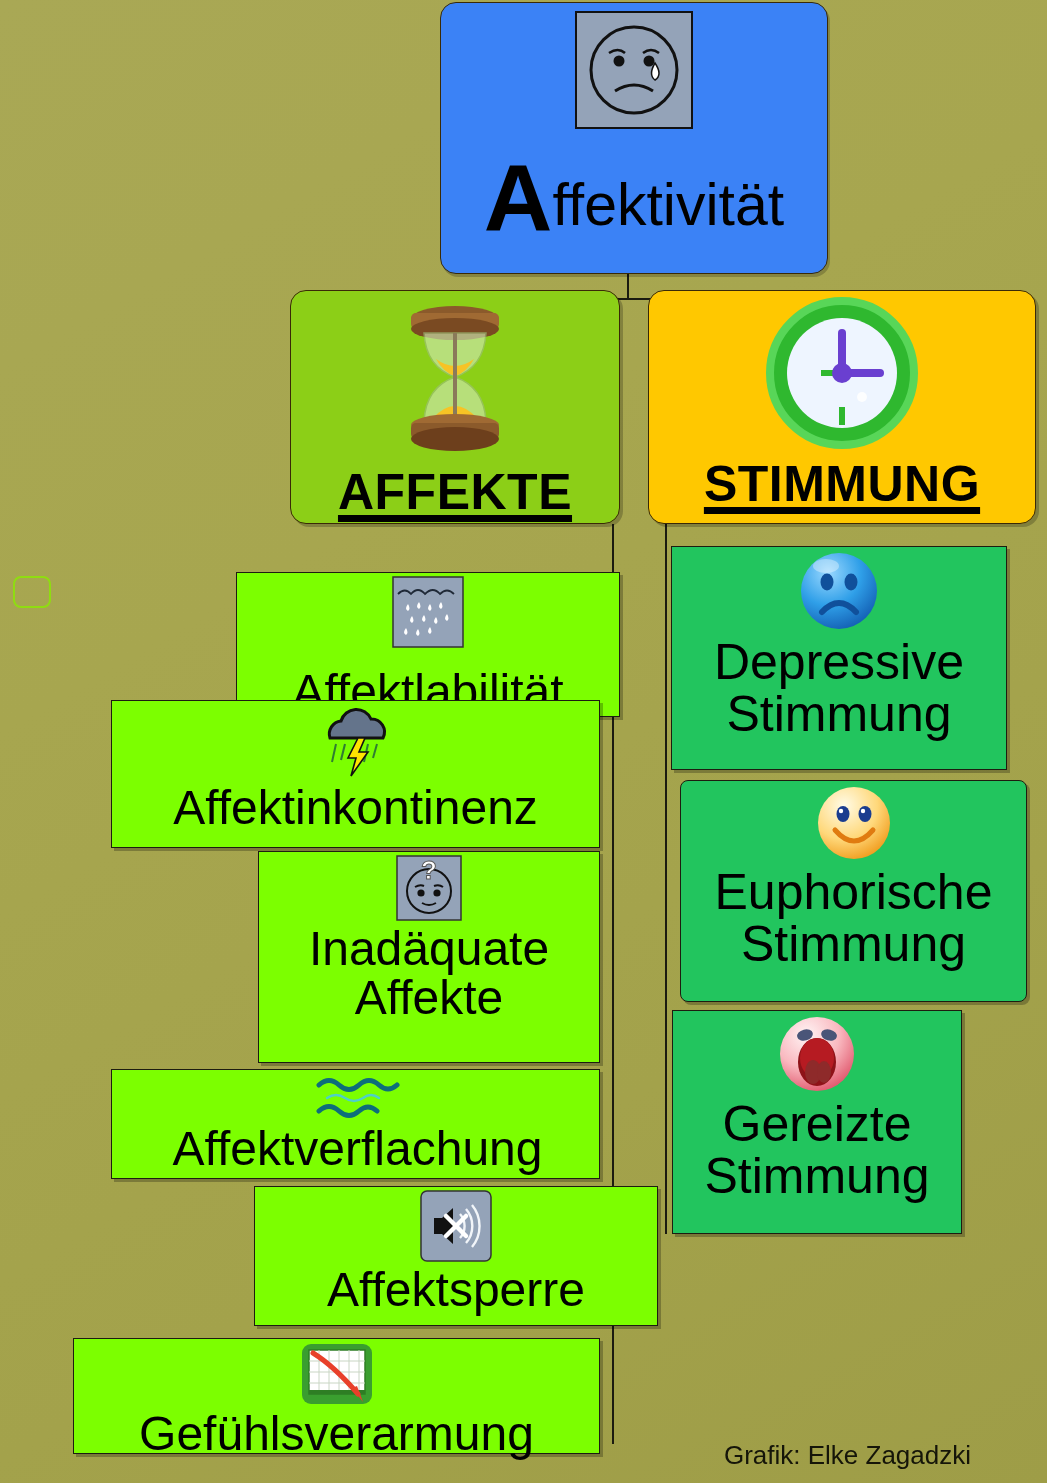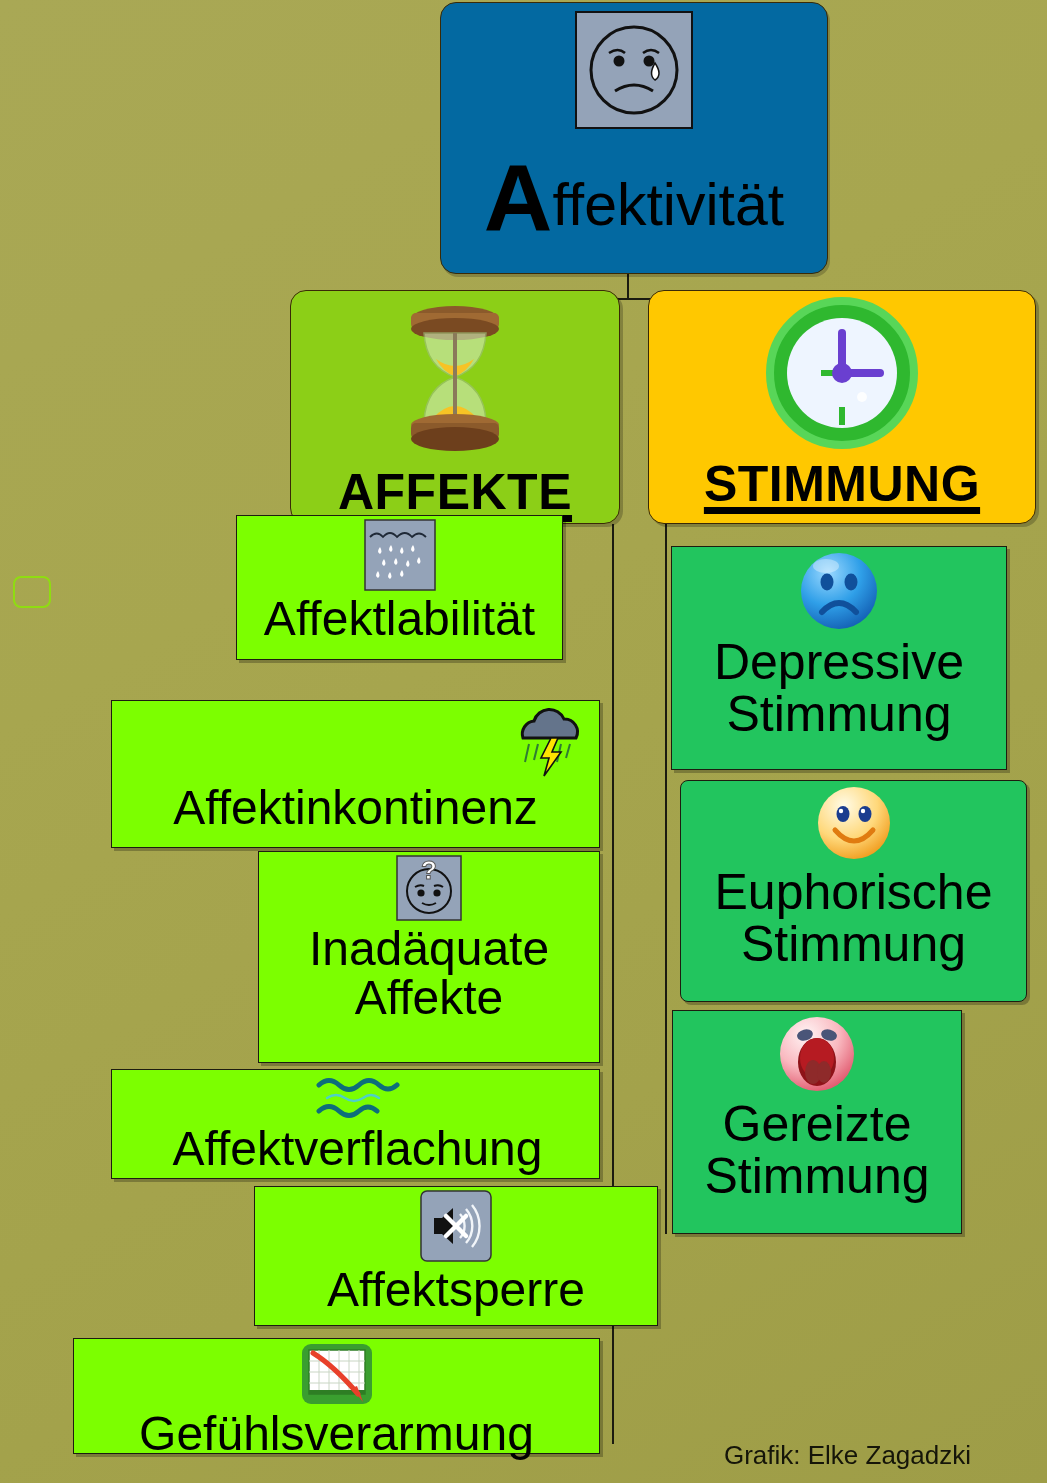--- a/index.html
+++ b/index.html
@@ -17,21 +17,21 @@
   
   .conn { position: absolute; background: #1b1b10; }
   .conn-v { width: 2px; }
   .conn-h { height: 2px; }
 
   
   .root-box {
     position: absolute;
     left: 440px; top: 2px;
     width: 388px; height: 272px;
-    background: #0369a1;
+    background: #3b82f6;
     border: 1.5px solid #3a2a06;
     border-radius: 16px;
     display: flex; flex-direction: column;
     align-items: center; justify-content: flex-start;
     padding-top: 8px;
     box-shadow: 2px 3px 0 rgba(0,0,0,.20);
   }
   .root-title {
     font-size: 59px; line-height: 1;
     color: #000;
@@ -159,21 +159,21 @@
         <rect x="73" y="110" width="6" height="18" fill="#2fb82f"></rect>
         <rect x="72" y="32" width="8" height="46" rx="4" fill="#6a3fd0"></rect>
         <rect x="76" y="72" width="42" height="8" rx="4" fill="#6a3fd0"></rect>
         <circle cx="76" cy="76" r="10" fill="#6a3fd0"></circle>
         <circle cx="96" cy="100" r="5" fill="#fff" opacity=".85"></circle>
       </svg>
     </span>
     <div class="cat-title">STIMMUNG</div>
   </div>
 
-  <div class="leaf green" style="left:236px; top:515px; width:327px; height:145px;">
+  <div class="leaf green" style="left:236px; top:572px; width:384px; height:145px;gap:16px;">
     <span class="ico">
       <svg width="72" height="72" viewBox="0 0 72 72">
         <rect x="1" y="1" width="70" height="70" fill="#94a3b8" stroke="#333" stroke-width="1.5"></rect>
         <path d="M6 18 q7 -7 13 0 q7 -8 14 0 q8 -8 15 0 q7 -7 14 0" stroke="#1f2937" stroke-width="1.8" fill="none"></path>
         <g fill="#fff">
           <path d="M16 28 q3 5 0 7 q-4 -2 0 -7Z"></path>
             <path d="M27 26 q3 5 0 7 q-4 -2 0 -7Z"></path>
           <path d="M38 28 q3 5 0 7 q-4 -2 0 -7Z"></path>
             <path d="M49 26 q3 5 0 7 q-4 -2 0 -7Z"></path>
           <path d="M20 40 q3 5 0 7 q-4 -2 0 -7Z"></path>
@@ -182,21 +182,21 @@
             <path d="M55 38 q3 5 0 7 q-4 -2 0 -7Z"></path>
           <path d="M14 52 q3 5 0 7 q-4 -2 0 -7Z"></path>
             <path d="M26 53 q3 5 0 7 q-4 -2 0 -7Z"></path>
           <path d="M38 51 q3 5 0 7 q-4 -2 0 -7Z"></path>
         </g>
       </svg>
     </span>
     <div class="leaf-label">Affektlabilität</div>
   </div>
 
-  <div class="leaf green" style="left:111px; top:700px; width:489px; height:148px;align-items:flex-end;">
+  <div class="leaf green" style="left:111px; top:700px; width:489px; height:148px;">
     <span class="ico">
       <svg width="88" height="76" viewBox="0 0 88 76">
         <path d="M18 34 a13 13 0 0 1 11 -17 a16 16 0 0 1 30 -2 a13 13 0 0 1 12 19 Z" fill="#64748b" stroke="#111" stroke-width="3"></path>
         <g stroke="#2f7d32" stroke-width="2">
           <line x1="24" y1="40" x2="20" y2="58"></line>
             <line x1="33" y1="40" x2="29" y2="56"></line>
           <line x1="56" y1="40" x2="52" y2="58"></line>
             <line x1="65" y1="40" x2="61" y2="54"></line>
         </g>
         <path d="M46 34 L36 54 L44 54 L39 72 L56 48 L47 48 L53 34Z" fill="#FFE400" stroke="#111" stroke-width="1.6"></path>

